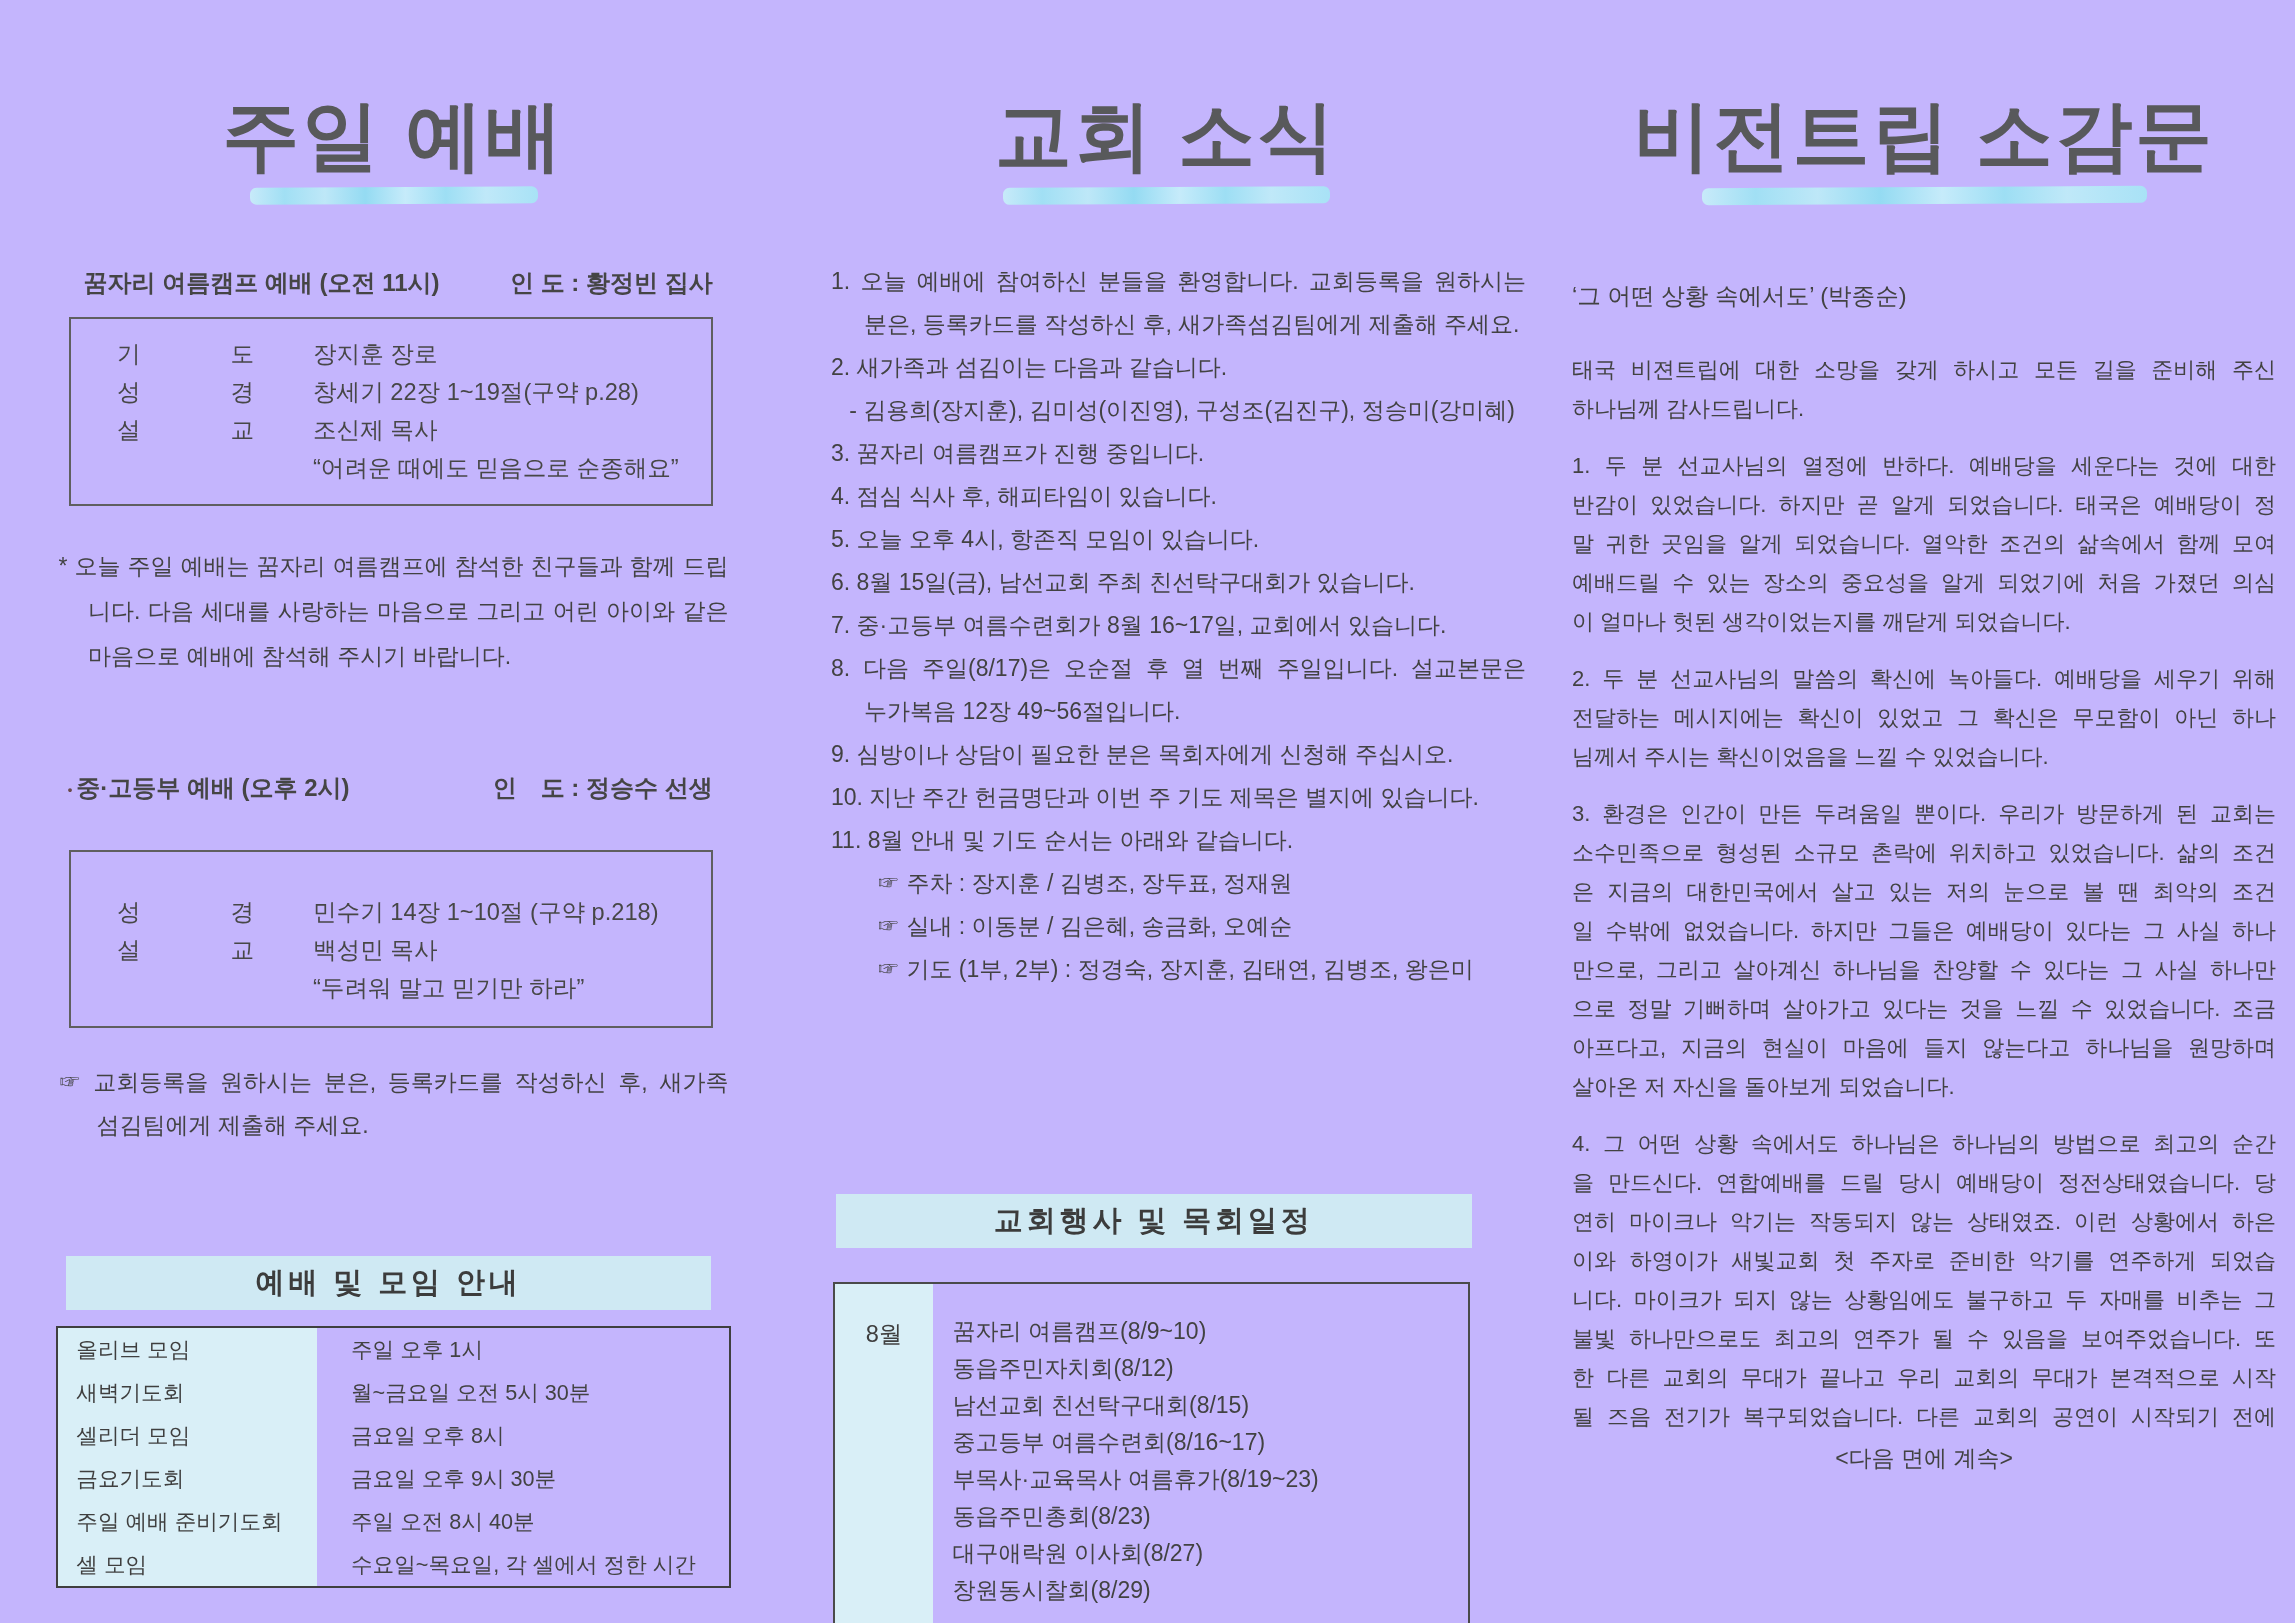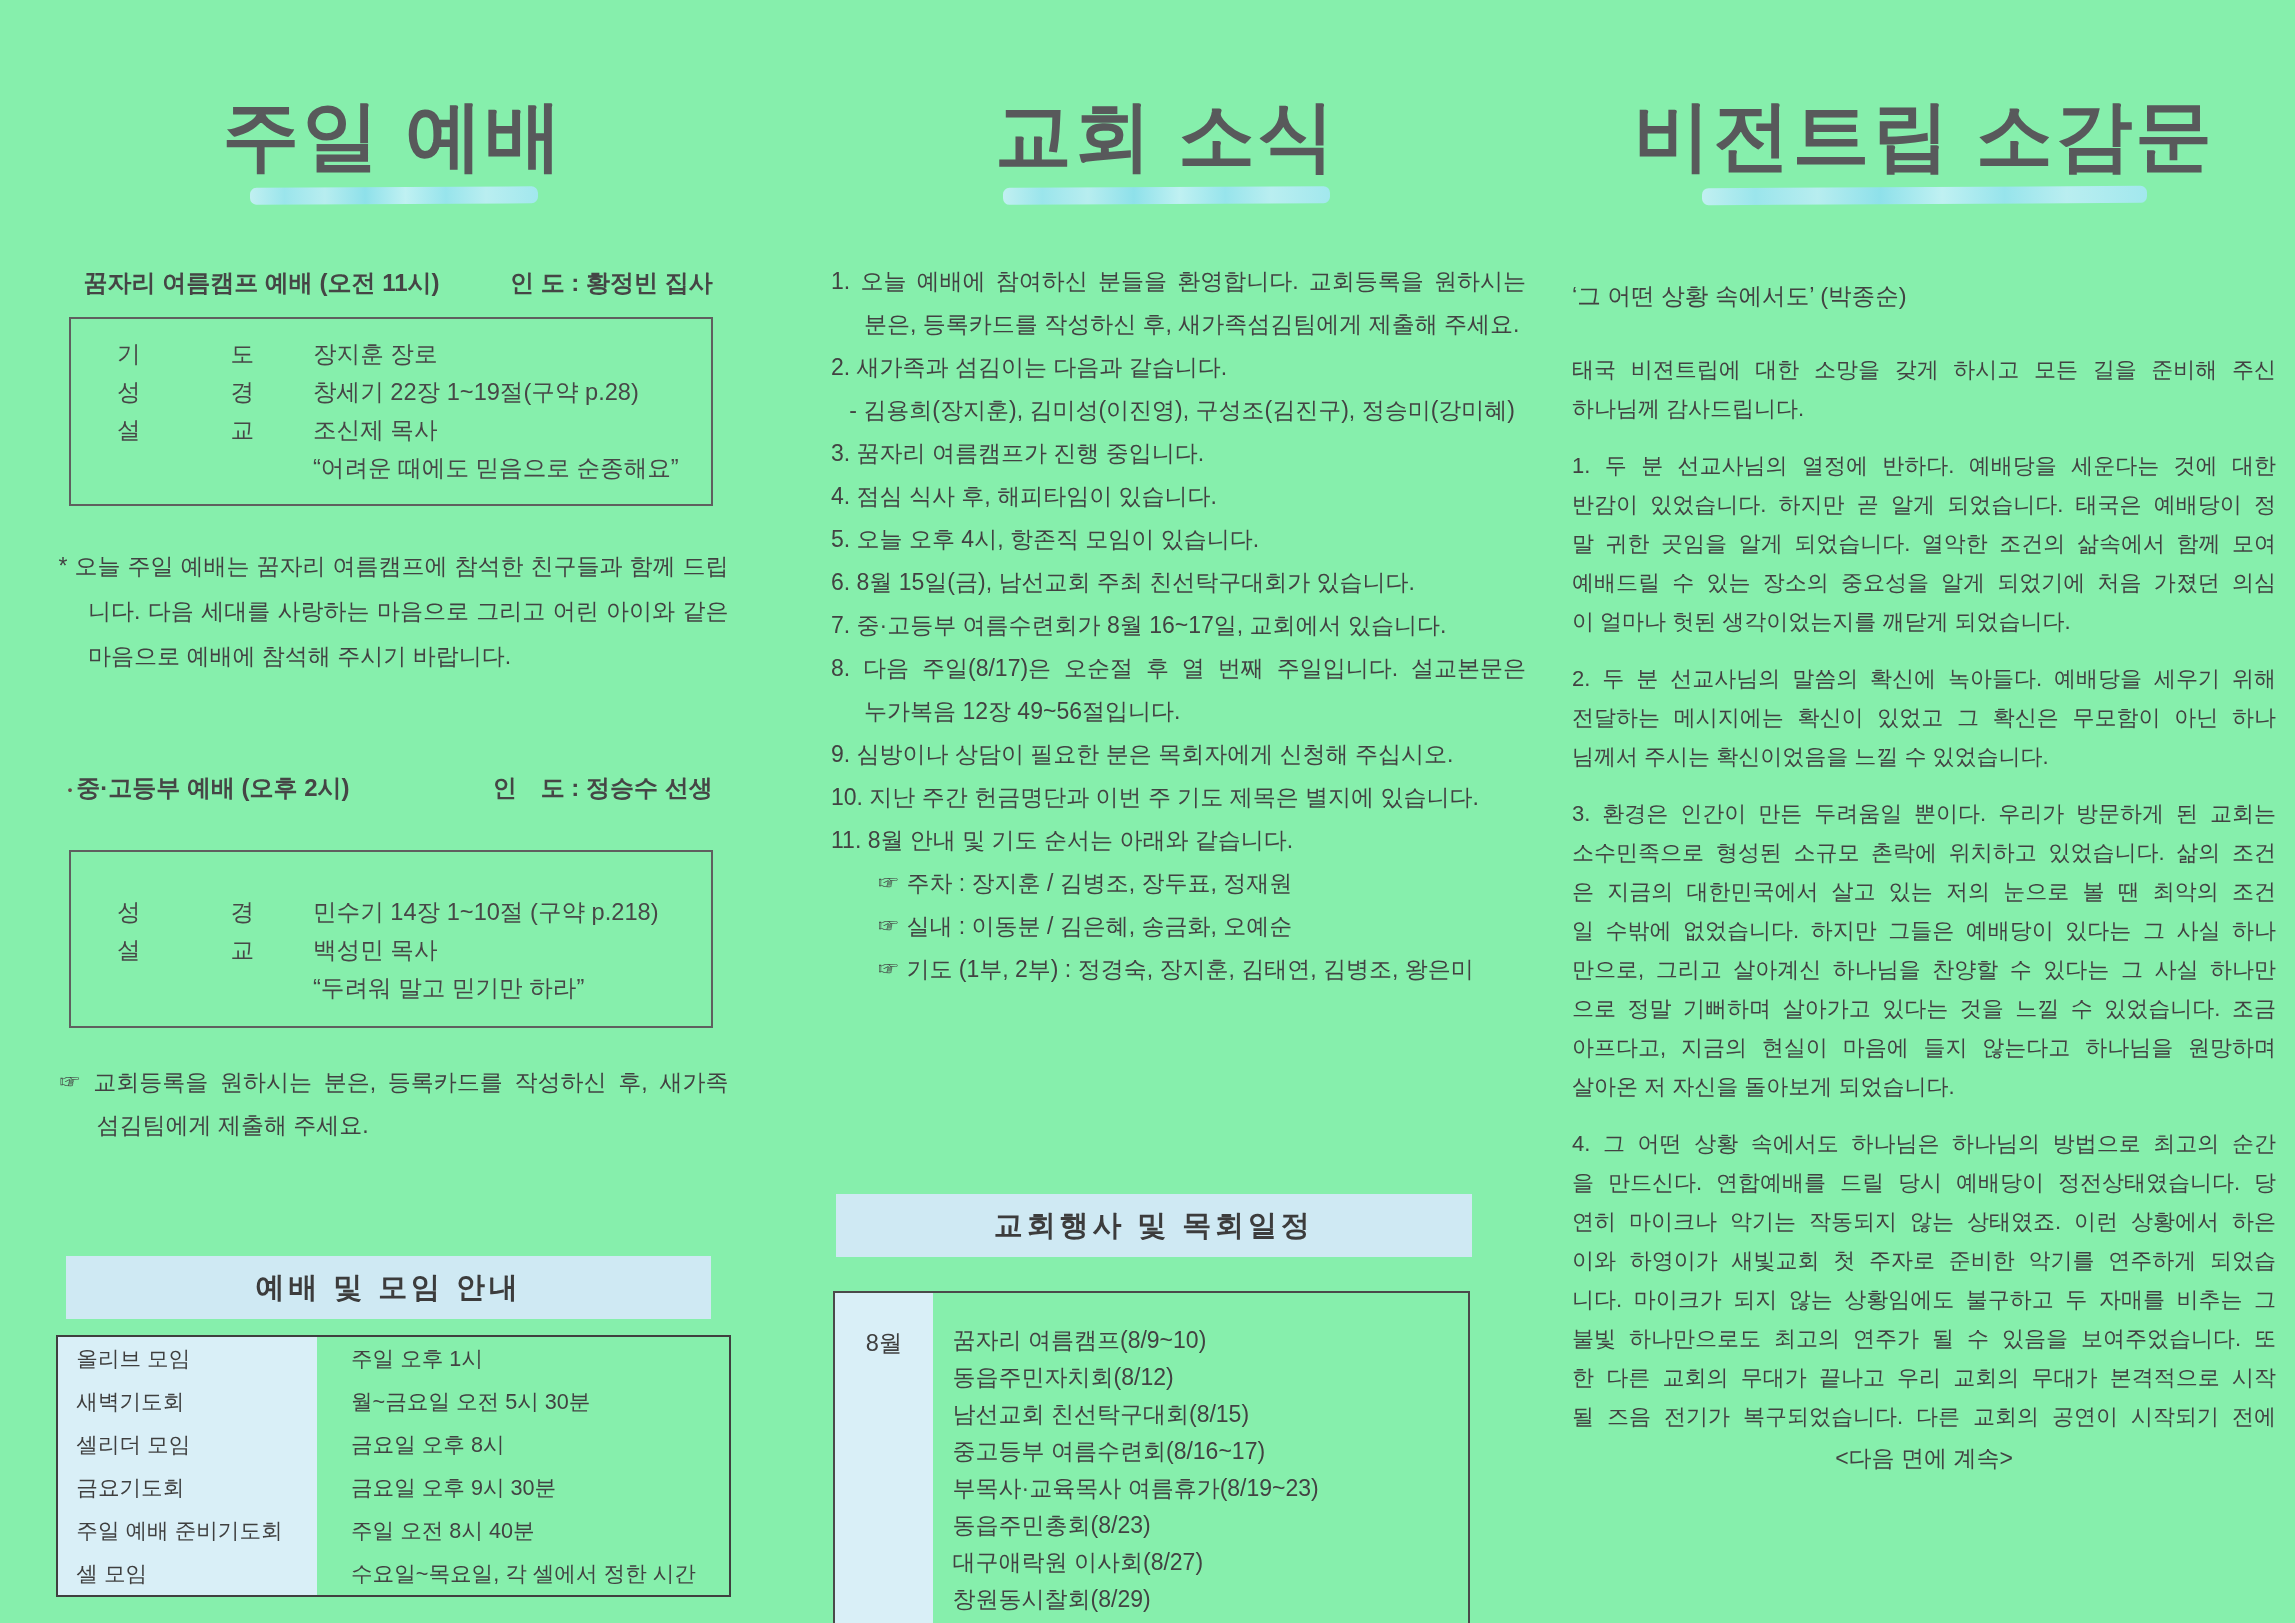--- a/index.html
+++ b/index.html
@@ -3,21 +3,21 @@
 <meta charset="utf-8">
 <style>
   html,body{margin:0;padding:0;}
   body{
     width:2295px;height:1624px;background:#ffffff;
     font-family:"Liberation Sans", sans-serif;
     color:#3f3f3f;
     -webkit-font-smoothing:antialiased;
     overflow:hidden;
   }
-  #page{position:relative;width:2295px;height:1624px;background:#86efac;}
+  #page{position:relative;width:2295px;height:1624px;background:#c4b5fd;}
 
   .col{position:absolute;top:0;height:1624px;}
   .col-left{left:56px;width:675px;}
   .col-mid{left:806px;width:720px;}
   .col-right{left:1572px;width:704px;}
 
   .big-title{
     margin-top:92px;text-align:center;
     font-size:77px;font-weight:700;line-height:1.12;
     color:#58595b;letter-spacing:2.6px;white-space:nowrap;
@@ -52,21 +52,21 @@
   .bvalue{flex:1;}
 
   .para{font-size:23px;line-height:45px;color:#424242;}
   .note-para{margin:38px 2.6px 0 2.6px;padding-left:29.5px;}
   .reg-para{margin:33px 2.6px 0 2.6px;padding-left:38px;line-height:43px;}
   .hang{text-indent:-29.5px;}
   .hang2{text-indent:-38px;}
   .jl{text-align:justify;text-align-last:justify;}
 
   .bar{
-    background:#cfe9f3;height:63px;display:flex;align-items:center;justify-content:center;
+    background:#cfe9f3;height:54px;display:flex;align-items:center;justify-content:center;
     font-size:29px;font-weight:700;color:#3c3c3c;letter-spacing:3.9px;white-space:nowrap;
   }
   .bar-left{margin:109px 19.6px 0 9.8px;}
   .bar-mid{margin:203px 54px 0 29.5px;}
 
   
   .guide-table{
     margin-top:15.7px;border:2.6px solid #3f3f3f;
   }
   .grow{display:flex;height:43px;align-items:center;font-size:21.6px;white-space:nowrap;}

